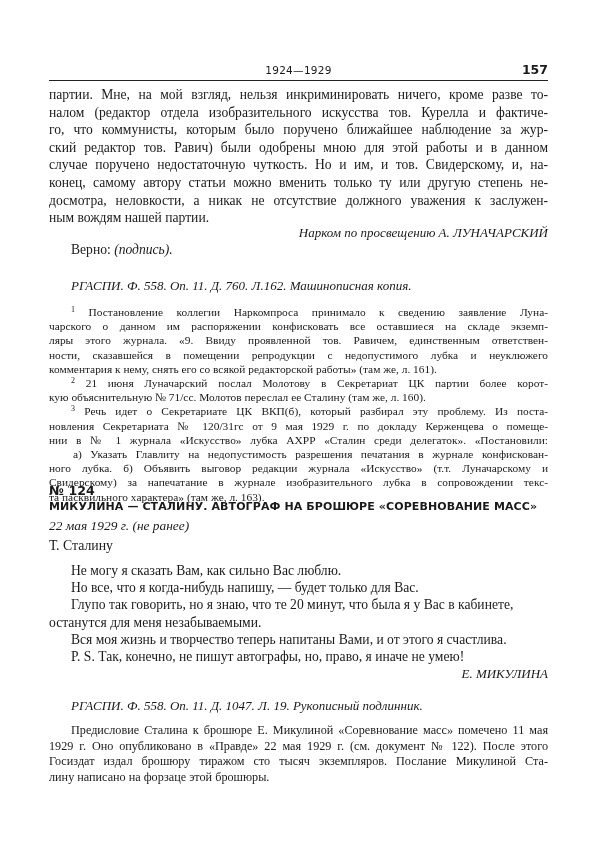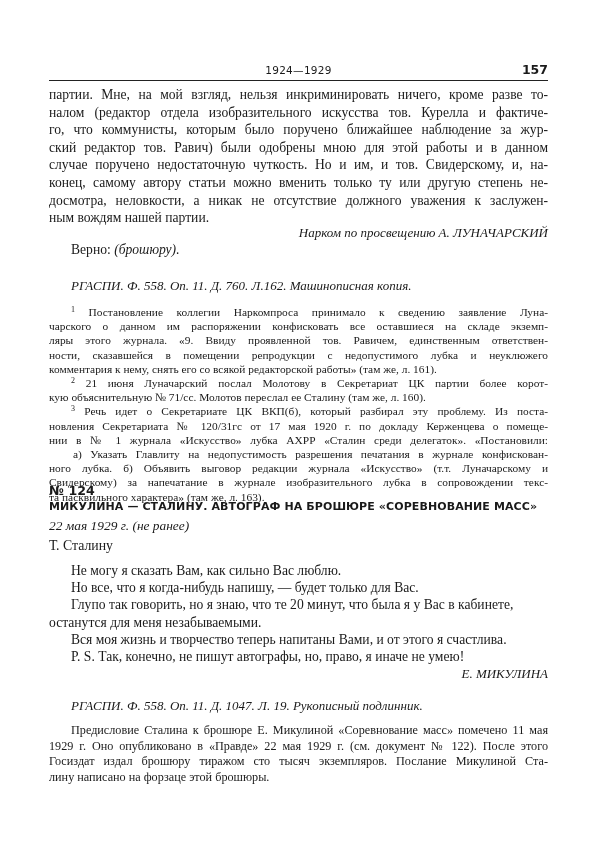--- a/index.html
+++ b/index.html
@@ -39,40 +39,40 @@
     <p class="p" style="text-align-last:justify;">случае поручено недостаточную чуткость. Но и им, и тов. Свидерскому, и, на-</p>
     <p class="p" style="text-align-last:justify;">конец, самому автору статьи можно вменить только ту или другую степень не-</p>
     <p class="p" style="text-align-last:justify;">досмотра, неловкости, а никак не отсутствие должного уважения к заслужен-</p>
     <p class="p">ным вождям нашей партии.</p>
   </div>
 
   <div class="block serif sig" style="top:225px;">Нарком по просвещению А. ЛУНАЧАРСКИЙ</div>
 
   <div class="block serif" style="top:242px; font-size:13.6px; padding-left:22px;">
     <span>Верно:</span>
-    <span class="italic">(брошюру).</span>
+    <span class="italic">(подпись).</span>
   </div>
 
   <div class="block serif archive" style="top:278px; padding-left:22px;">РГАСПИ. Ф. 558. Оп. 11. Д. 760. Л.162. Машинописная копия.</div>
 
   <div class="block serif small-text" style="top:305px;">
     <div>
       <p class="p" style="padding-left:22px; text-align-last:justify;"><sup>1</sup> <span>Постановление коллегии Наркомпроса принимало к сведению заявление Луна-</span></p>
       <p class="p" style="text-align-last:justify;">чарского о данном им распоряжении конфисковать все оставшиеся на складе экземп-</p>
       <p class="p" style="text-align-last:justify;">ляры этого журнала. «9. Ввиду проявленной тов. Равичем, единственным ответствен-</p>
       <p class="p" style="text-align-last:justify;">ности, сказавшейся в помещении репродукции с недопустимого лубка и неуклюжего</p>
       <p class="p">комментария к нему, снять его со всякой редакторской работы» (там же, л. 161).</p>
     </div>
     <div>
       <p class="p" style="padding-left:22px; text-align-last:justify;"><sup>2</sup> <span>21 июня Луначарский послал Молотову в Секретариат ЦК партии более корот-</span></p>
       <p class="p">кую объяснительную № 71/сс. Молотов переслал ее Сталину (там же, л. 160).</p>
     </div>
     <div>
       <p class="p" style="padding-left:22px; text-align-last:justify;"><sup>3</sup> <span>Речь идет о Секретариате ЦК ВКП(б), который разбирал эту проблему. Из поста-</span></p>
-      <p class="p" style="text-align-last:justify;">новления Секретариата № 120/31гс от 17 мая 1920 г. по докладу Керженцева о помеще-</p>
+      <p class="p" style="text-align-last:justify;">новления Секретариата № 120/31гс от 9 мая 1929 г. по докладу Керженцева о помеще-</p>
       <p class="p" style="text-align-last:justify;">нии в № 1 журнала «Искусство» лубка АХРР «Сталин среди делегаток». «Постановили:</p>
       <p class="p" style="text-align-last:justify;margin-left:24px;">а) Указать Главлиту на недопустимость разрешения печатания в журнале конфискован-</p>
       <p class="p" style="text-align-last:justify;">ного лубка. б) Объявить выговор редакции журнала «Искусство» (т.т. Луначарскому и</p>
       <p class="p" style="text-align-last:justify;">Свидерскому) за напечатание в журнале изобразительного лубка в сопровождении текс-</p>
       <p class="p">та пасквильного характера» (там же, л. 163).</p>
     </div>
   </div>
 
   <div class="block doc-num" style="top:483px;">№ 124</div>
   <div class="block doc-title" style="top:500px;">МИКУЛИНА — СТАЛИНУ. АВТОГРАФ НА БРОШЮРЕ «СОРЕВНОВАНИЕ МАСС»</div>

